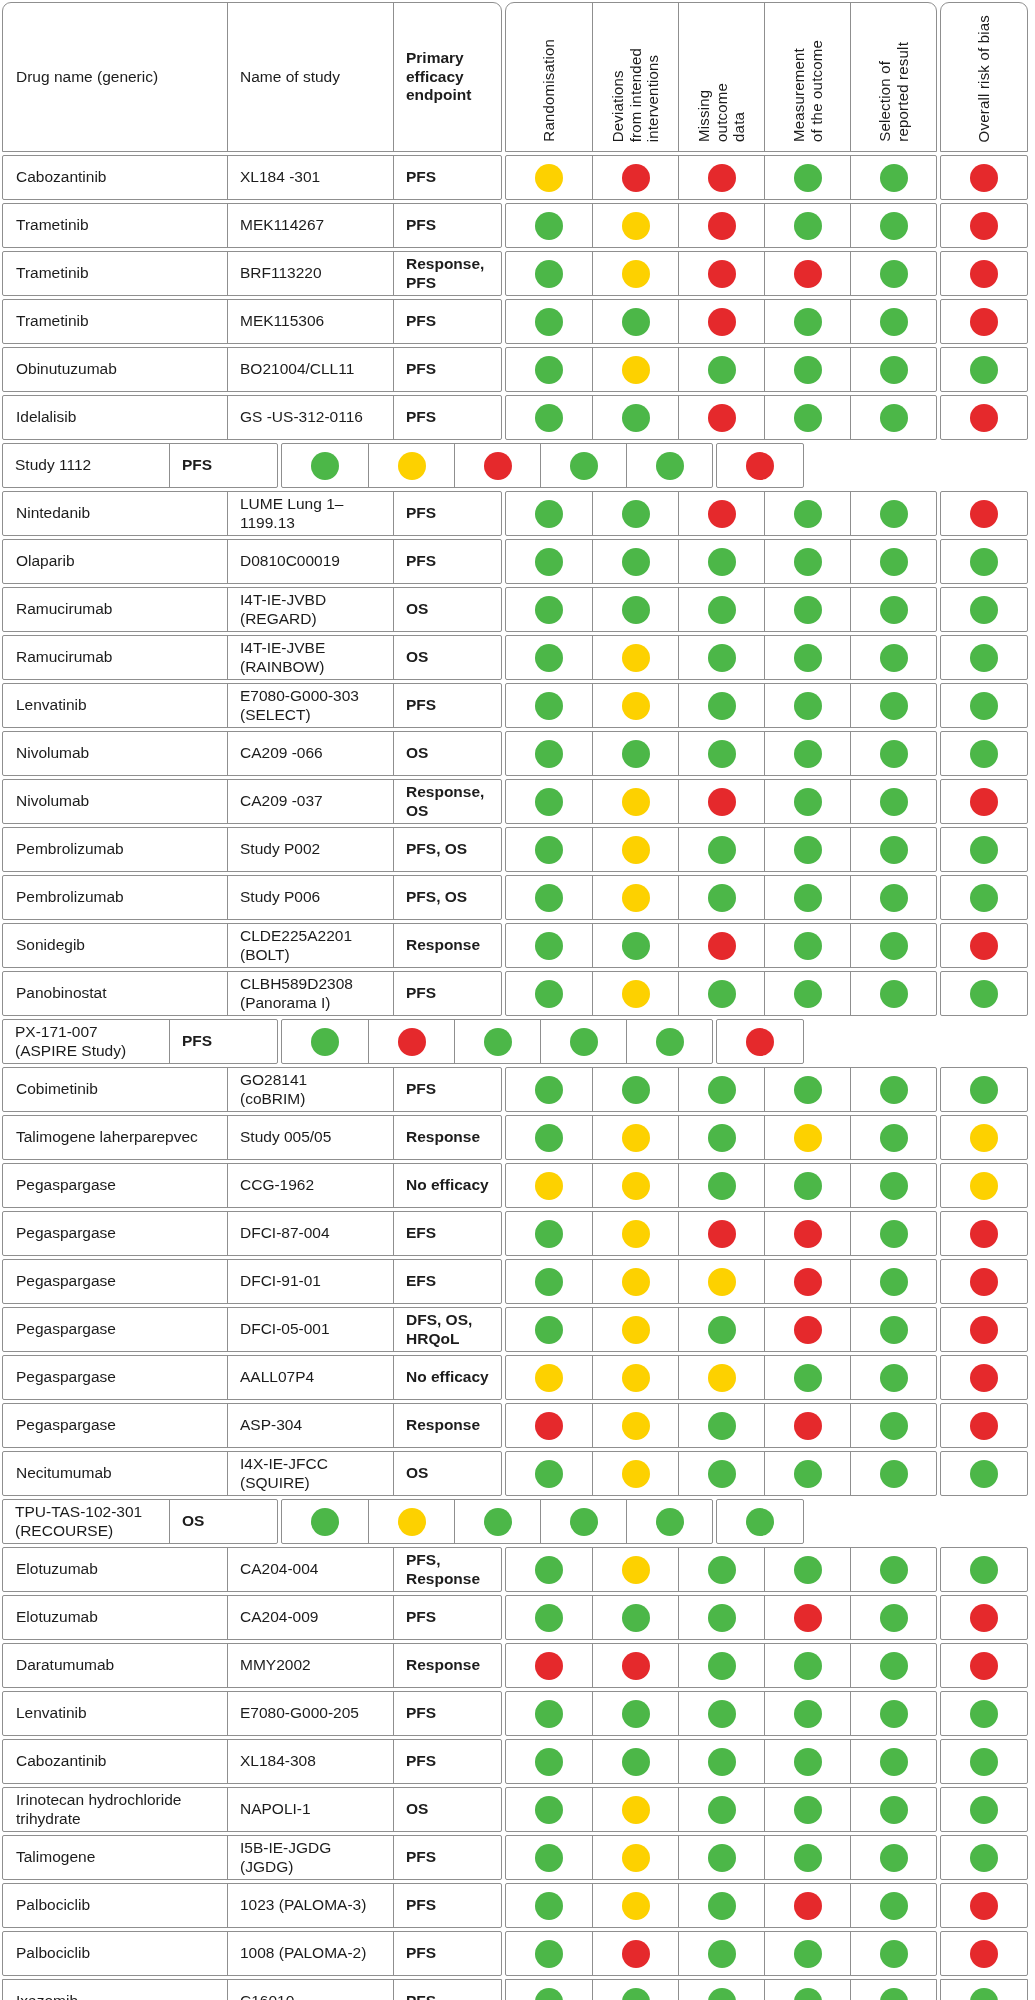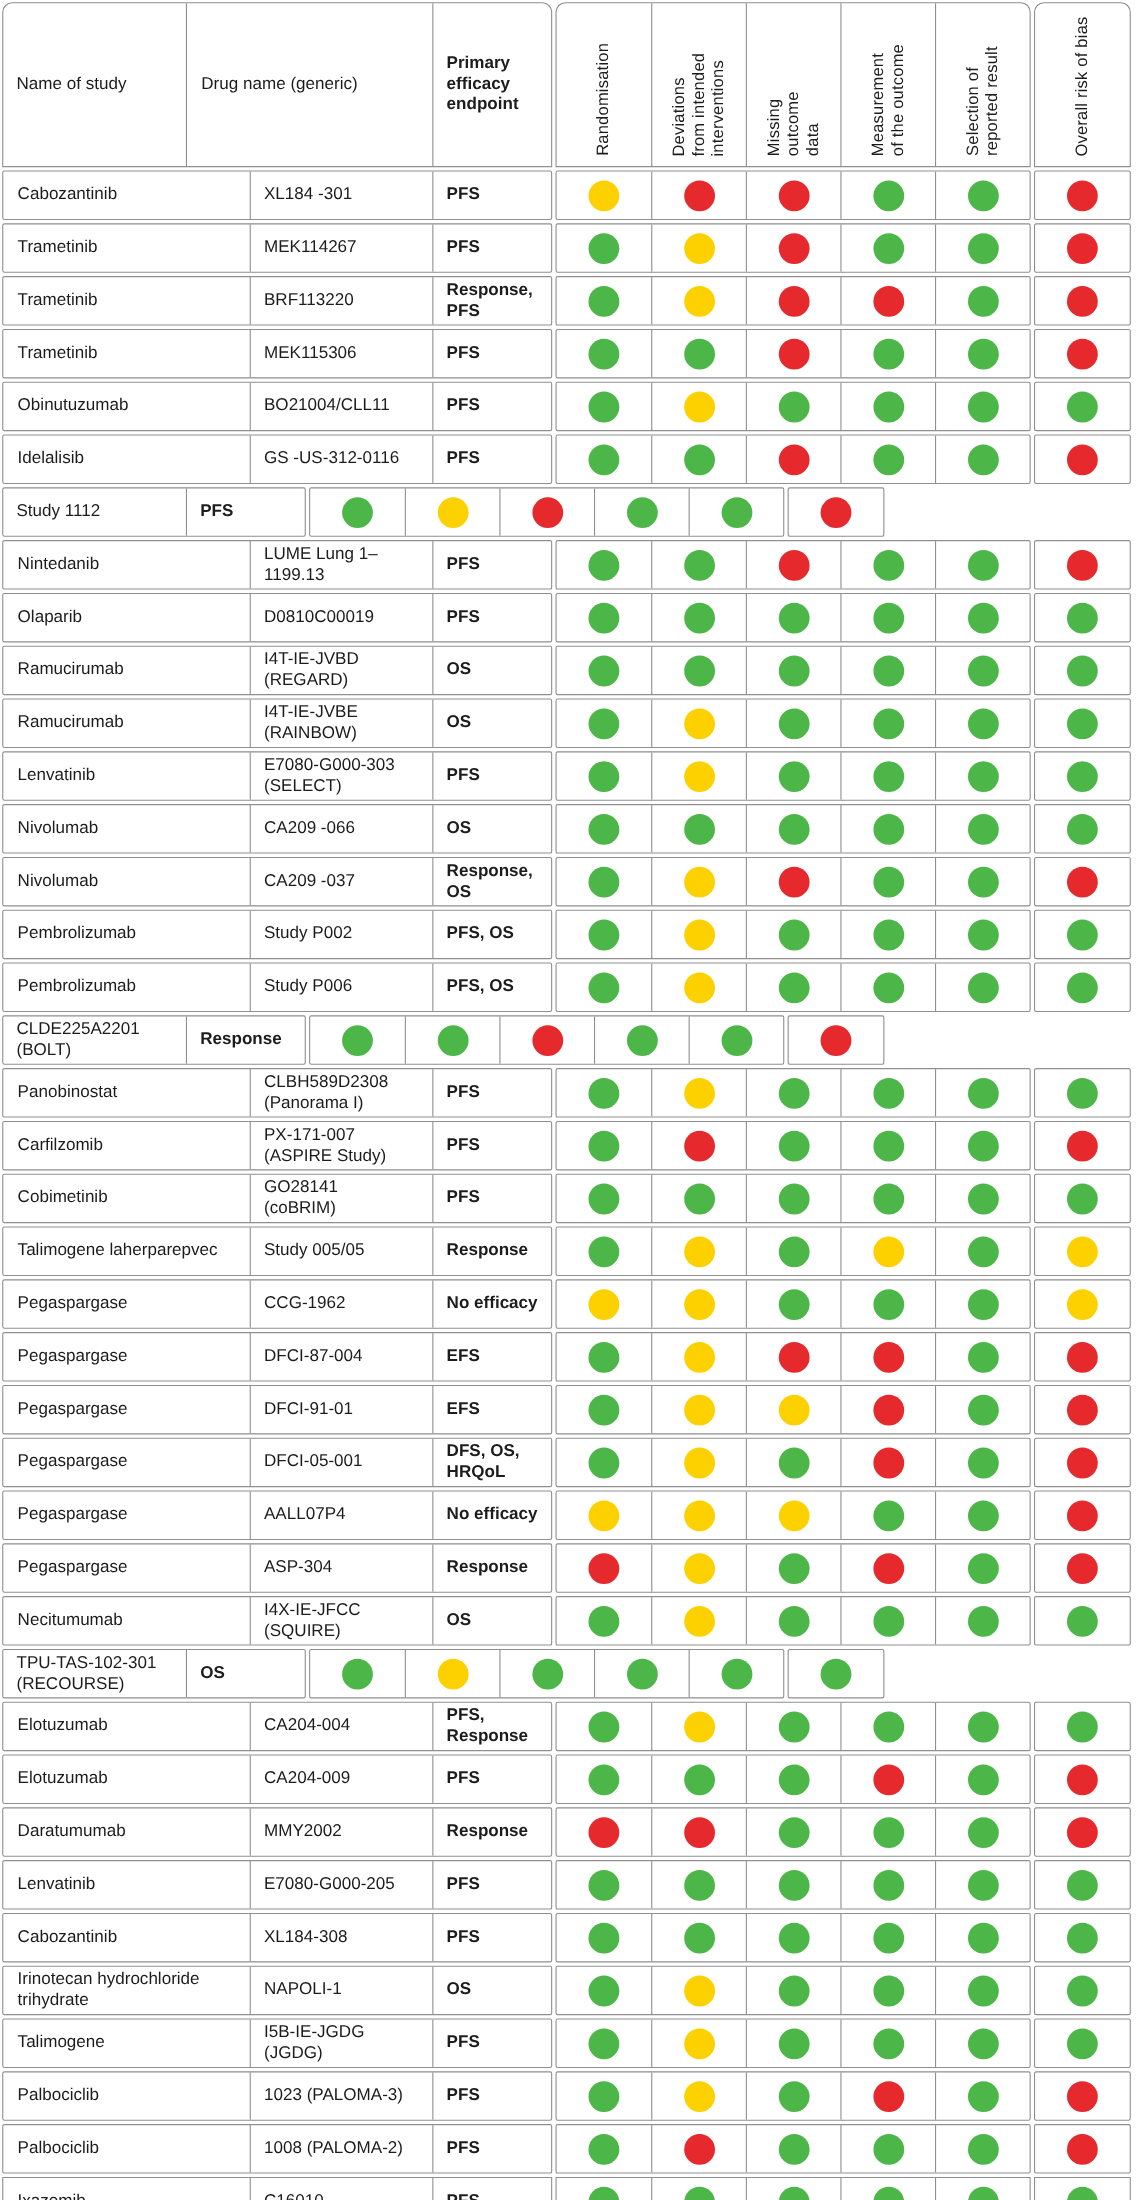--- a/index.html
+++ b/index.html
@@ -33,22 +33,22 @@
 
   .dot{width:28px;height:28px;border-radius:50%;display:inline-block;}
 </style>
 </head>
 <body>
 
 <div class="figure">
 
   <div class="trow header-row">
     <div class="group">
+      <div class="cell c-drug" style="white-space:pre-line;">Drug name (generic)</div>
       <div class="cell c-study" style="white-space:pre-line;">Name of study</div>
-      <div class="cell c-drug" style="white-space:pre-line;">Drug name (generic)</div>
       <div class="cell c-endpoint" style="white-space:pre-line;">Primary
 efficacy
 endpoint</div>
     </div>
     <div class="group">
       <div class="cell c-dot rot-cell">
         <span class="rot">Randomisation</span>
       </div>
       <div class="cell c-dot rot-cell">
         <span class="rot">Deviations
@@ -557,20 +557,21 @@
         </div>
     <div class="group">
       <div class="cell c-dot">
         <span class="dot" style="background: rgb(76, 183, 72);"></span>
       </div>
     </div>
   </div>
 
   <div class="trow">
     <div class="group">
+      <div class="cell c-drug body-text">Sonidegib</div>
       <div class="cell c-study body-text">CLDE225A2201
 (BOLT)</div>
       <div class="cell c-endpoint body-text">Response</div>
     </div>
     <div class="group">
           <div class="cell c-dot">
             <span class="dot" style="background: rgb(76, 183, 72);"></span>
           </div>
           <div class="cell c-dot">
             <span class="dot" style="background: rgb(76, 183, 72);"></span>
@@ -618,21 +619,20 @@
         </div>
     <div class="group">
       <div class="cell c-dot">
         <span class="dot" style="background: rgb(76, 183, 72);"></span>
       </div>
     </div>
   </div>
 
   <div class="trow">
     <div class="group">
-      <div class="cell c-drug body-text">Carfilzomib</div>
       <div class="cell c-study body-text">PX-171-007
 (ASPIRE Study)</div>
       <div class="cell c-endpoint body-text">PFS</div>
     </div>
     <div class="group">
           <div class="cell c-dot">
             <span class="dot" style="background: rgb(76, 183, 72);"></span>
           </div>
           <div class="cell c-dot">
             <span class="dot" style="background: rgb(229, 41, 44);"></span>

